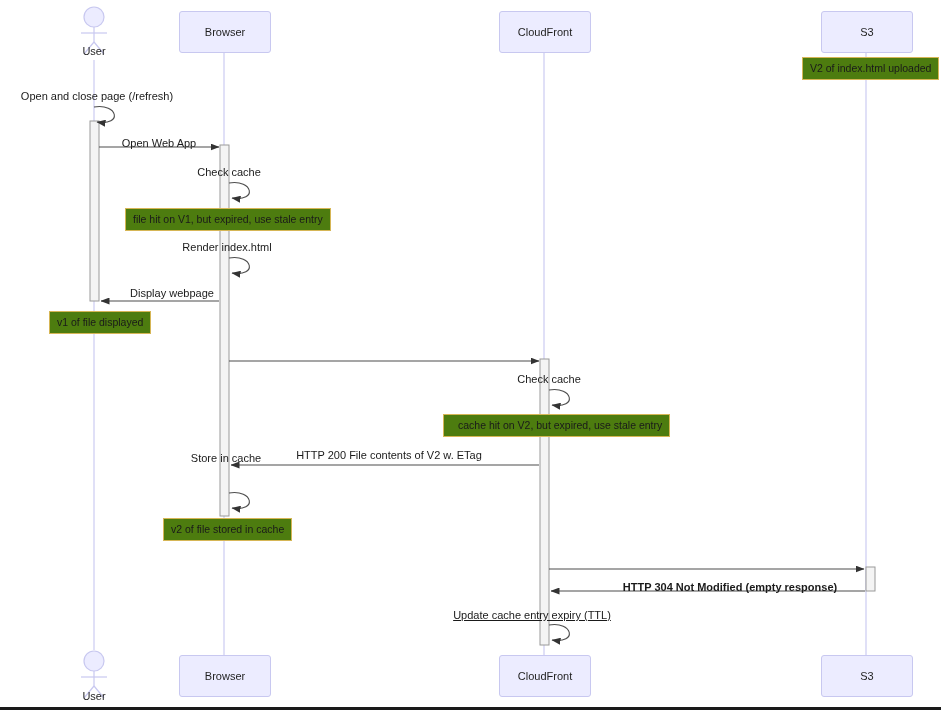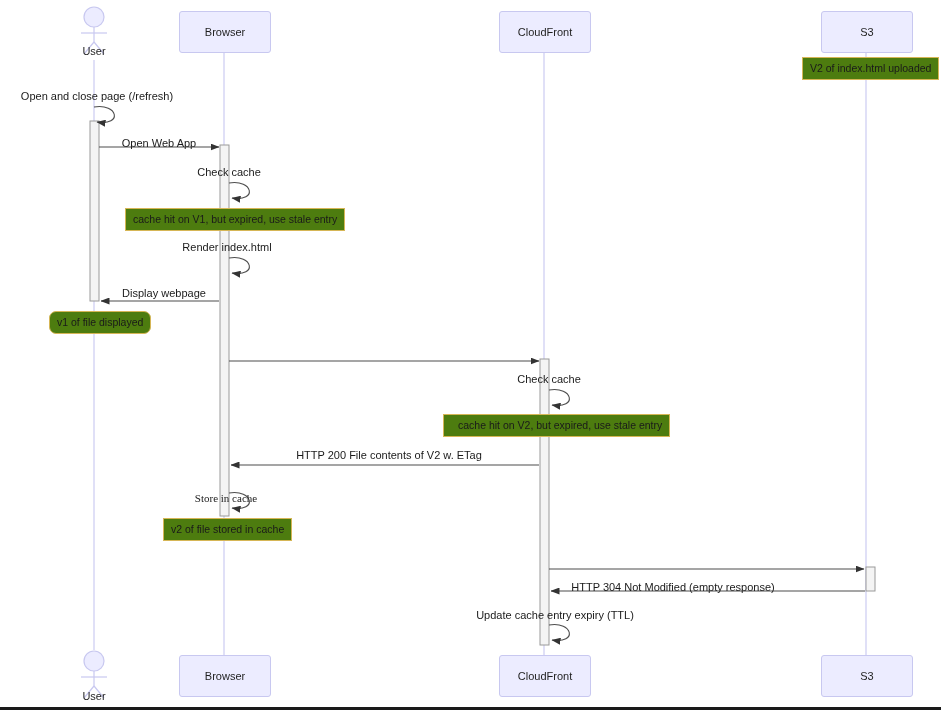--- a/index.html
+++ b/index.html
@@ -164,37 +164,37 @@
   <div class="actor-label" style="left:64px; top:690px; width:60px;">User</div>
 
   <div class="msg-label" style="left:97px; top:90px;">Open and close page (/refresh)</div>
 
   <div class="msg-label" style="left:159px; top:137px;">Open Web App</div>
 
   <div class="msg-label" style="left:229px; top:166px;">Check cache</div>
 
   <div class="msg-label" style="left:227px; top:241px;">Render index.html</div>
 
-  <div class="msg-label" style="left:164px; top:287px;">Display webpage</div>
+  <div class="msg-label" style="left:172px; top:287px;">Display webpage</div>
 
 
   <div class="msg-label" style="left:549px; top:373px;">Check cache</div>
 
   <div class="msg-label" style="left:389px; top:449px;">HTTP 200 File contents of V2 w. ETag</div>
 
-  <div class="msg-label" style="left:226px; top:492px;font-family:Liberation Serif, serif;">Store in cache</div>
-
-
-  <div class="msg-label" style="left:673px; top:581px;">HTTP 304 Not Modified (empty response)</div>
-
-  <div class="msg-label" style="left:555px; top:609px;">Update cache entry expiry (TTL)</div>
+  <div class="msg-label" style="left:226px; top:452px;">Store in cache</div>
+
+
+  <div class="msg-label" style="left:730px; top:581px;font-weight:bold;">HTTP 304 Not Modified (empty response)</div>
+
+  <div class="msg-label" style="left:532px; top:609px;text-decoration:underline;">Update cache entry expiry (TTL)</div>
 
   <div class="note" style="left:802px; top:57px;">V2 of index.html uploaded</div>
 
-  <div class="note" style="left:125px; top:208px;">cache hit on V1, but expired, use stale entry</div>
-
-  <div class="note" style="left:49px; top:311px;border-radius:7px;">v1 of file displayed</div>
+  <div class="note" style="left:125px; top:208px;">file hit on V1, but expired, use stale entry</div>
+
+  <div class="note" style="left:49px; top:311px;">v1 of file displayed</div>
 
   <div class="note" style="left:443px; top:414px;padding-left:14px;">cache hit on V2, but expired, use stale entry</div>
 
   <div class="note" style="left:163px; top:518px;">v2 of file stored in cache</div>
 
 </div>
 
 </body></html>

